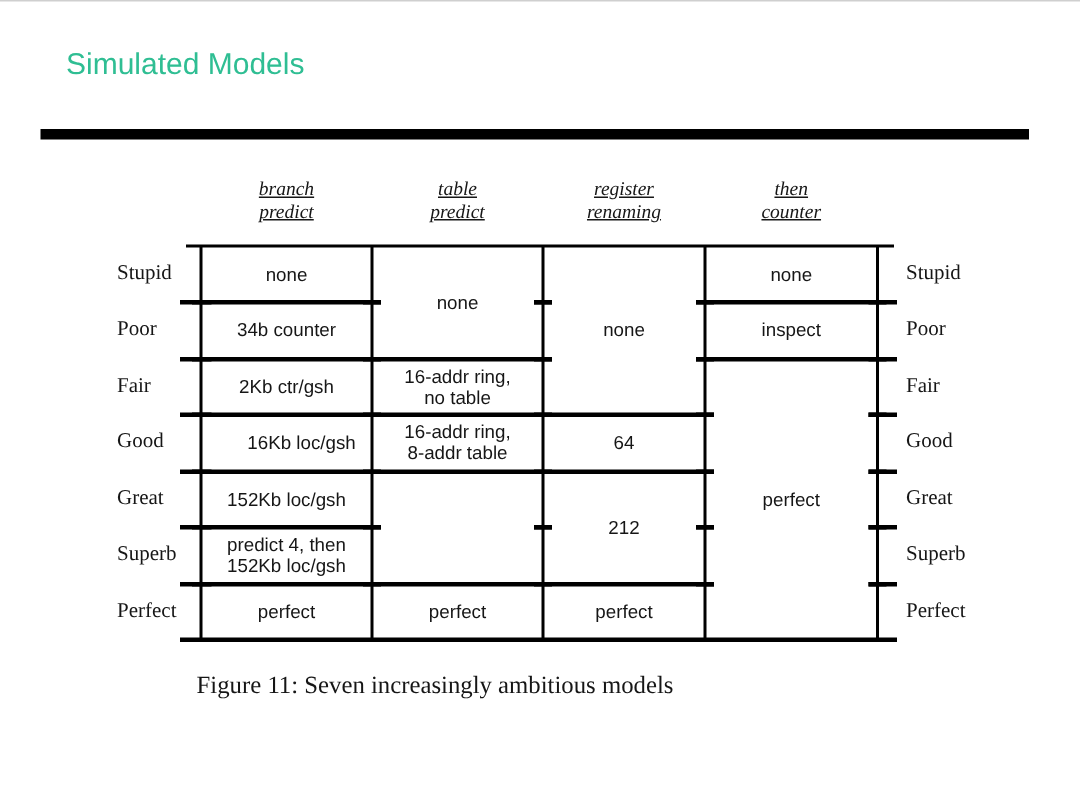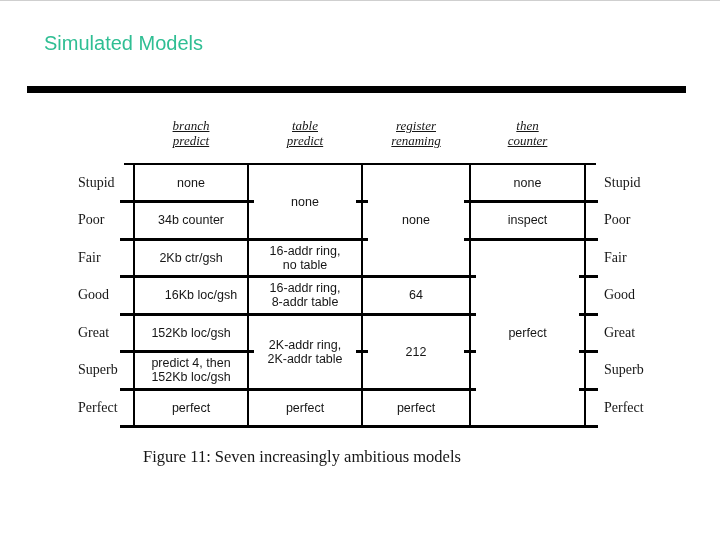--- a/index.html
+++ b/index.html
@@ -11,21 +11,21 @@
   .rule{position:absolute;left:27px;top:85px;width:659px;height:7px;background:#000;}
   .figure{position:absolute;left:0;top:0;width:720px;height:540px;}
   .fig-line{position:absolute;background:#000;}
   .col-header{position:absolute;transform:translateX(-50%);text-align:center;
               font:italic 13px/15px "Liberation Serif",serif;color:#161616;text-decoration:underline;}
   .row-label{position:absolute;transform:translateY(-50%);
              font:14px/16px "Liberation Serif",serif;color:#161616;}
   .cell-text{position:absolute;transform:translate(-50%,-50%);text-align:center;
              font:12.5px/14px "Liberation Sans",sans-serif;color:#161616;white-space:pre;}
   .caption{position:absolute;left:0;top:446px;width:580px;text-align:center;
-           font:16.5px "Liberation Serif",serif;color:#161616;margin-left:12px;}
+           font:16.5px "Liberation Serif",serif;color:#161616;}
 </style>
 </head>
 <body>
 
 <div class="slide">
   <div class="title" style="color: rgb(47, 190, 147);">Simulated Models</div>
   <div class="rule" style="background: rgb(0, 0, 0);"></div>
   <div class="figure" id="figure">
       <div class="fig-line" style="left: 124px; top: 162px; width: 472px; height: 2px;"></div>
       <div class="fig-line" style="left: 120px; top: 424px; width: 478px; height: 3px;"></div>
@@ -115,22 +115,20 @@
       <div class="cell-text" style="left: 201px; top: 294px;">16Kb loc/gsh</div>
       <div class="cell-text" style="left: 191px; top: 331.5px;">152Kb loc/gsh</div>
       <div class="cell-text" style="left: 191px; top: 369px;">predict 4, then
 152Kb loc/gsh</div>
       <div class="cell-text" style="left: 191px; top: 406.5px;">perfect</div>
       <div class="cell-text" style="left: 305px; top: 200.5px;">none</div>
       <div class="cell-text" style="left: 305px; top: 256.5px;">16-addr ring,
 no table</div>
       <div class="cell-text" style="left: 305px; top: 294px;">16-addr ring,
 8-addr table</div>
-      <div class="cell-text" style="left: 305px; top: 350.5px;">2K-addr ring,
-2K-addr table</div>
       <div class="cell-text" style="left: 305px; top: 406.5px;">perfect</div>
       <div class="cell-text" style="left: 416px; top: 219px;">none</div>
       <div class="cell-text" style="left: 416px; top: 294px;">64</div>
       <div class="cell-text" style="left: 416px; top: 350.5px;">212</div>
       <div class="cell-text" style="left: 416px; top: 406.5px;">perfect</div>
       <div class="cell-text" style="left: 527.5px; top: 181.5px;">none</div>
       <div class="cell-text" style="left: 527.5px; top: 219px;">inspect</div>
       <div class="cell-text" style="left: 527.5px; top: 331.5px;">perfect</div>
     </div>
   <div class="caption">Figure 11: Seven increasingly ambitious models</div>

